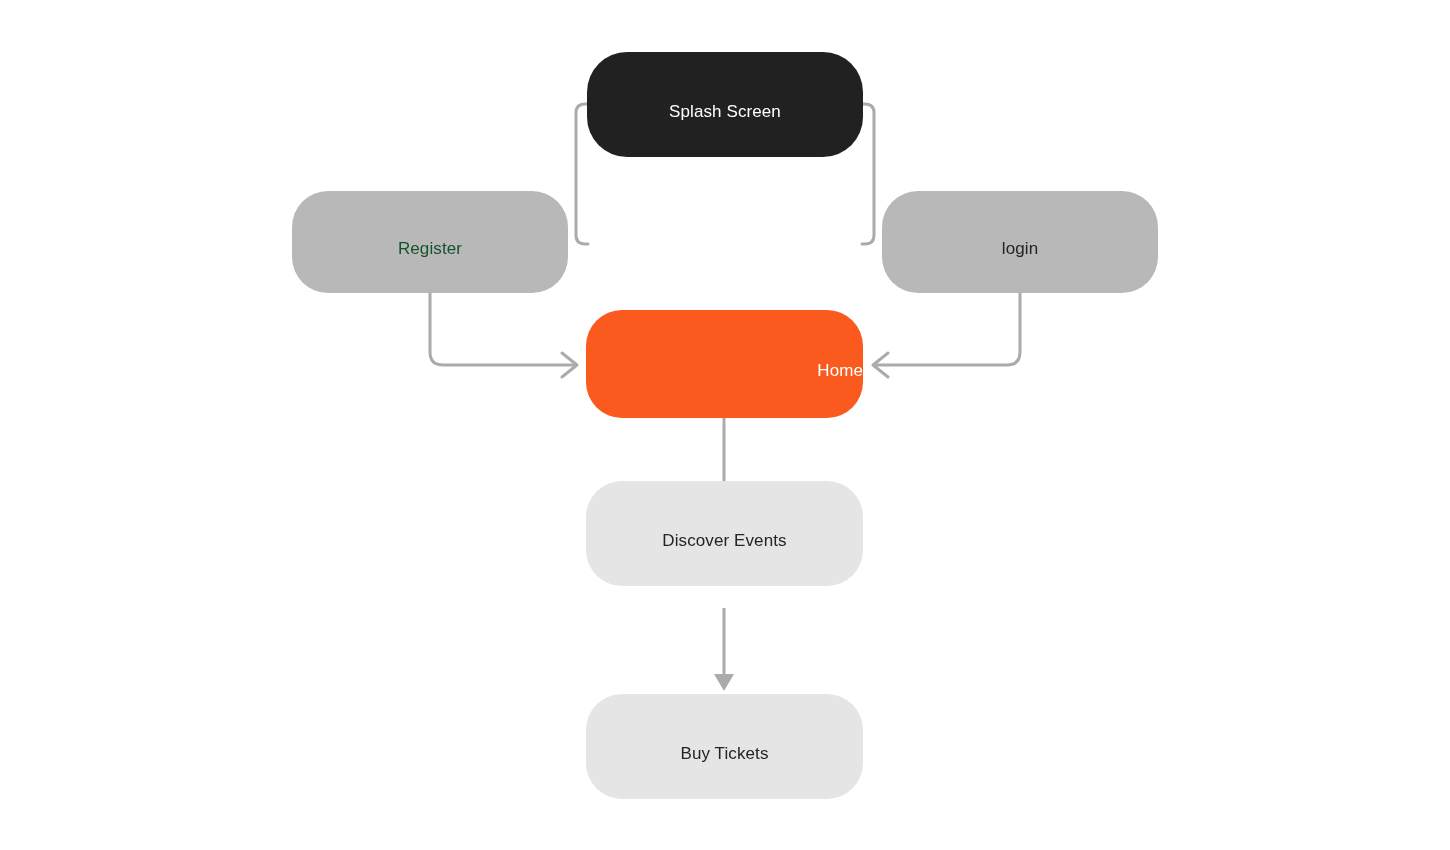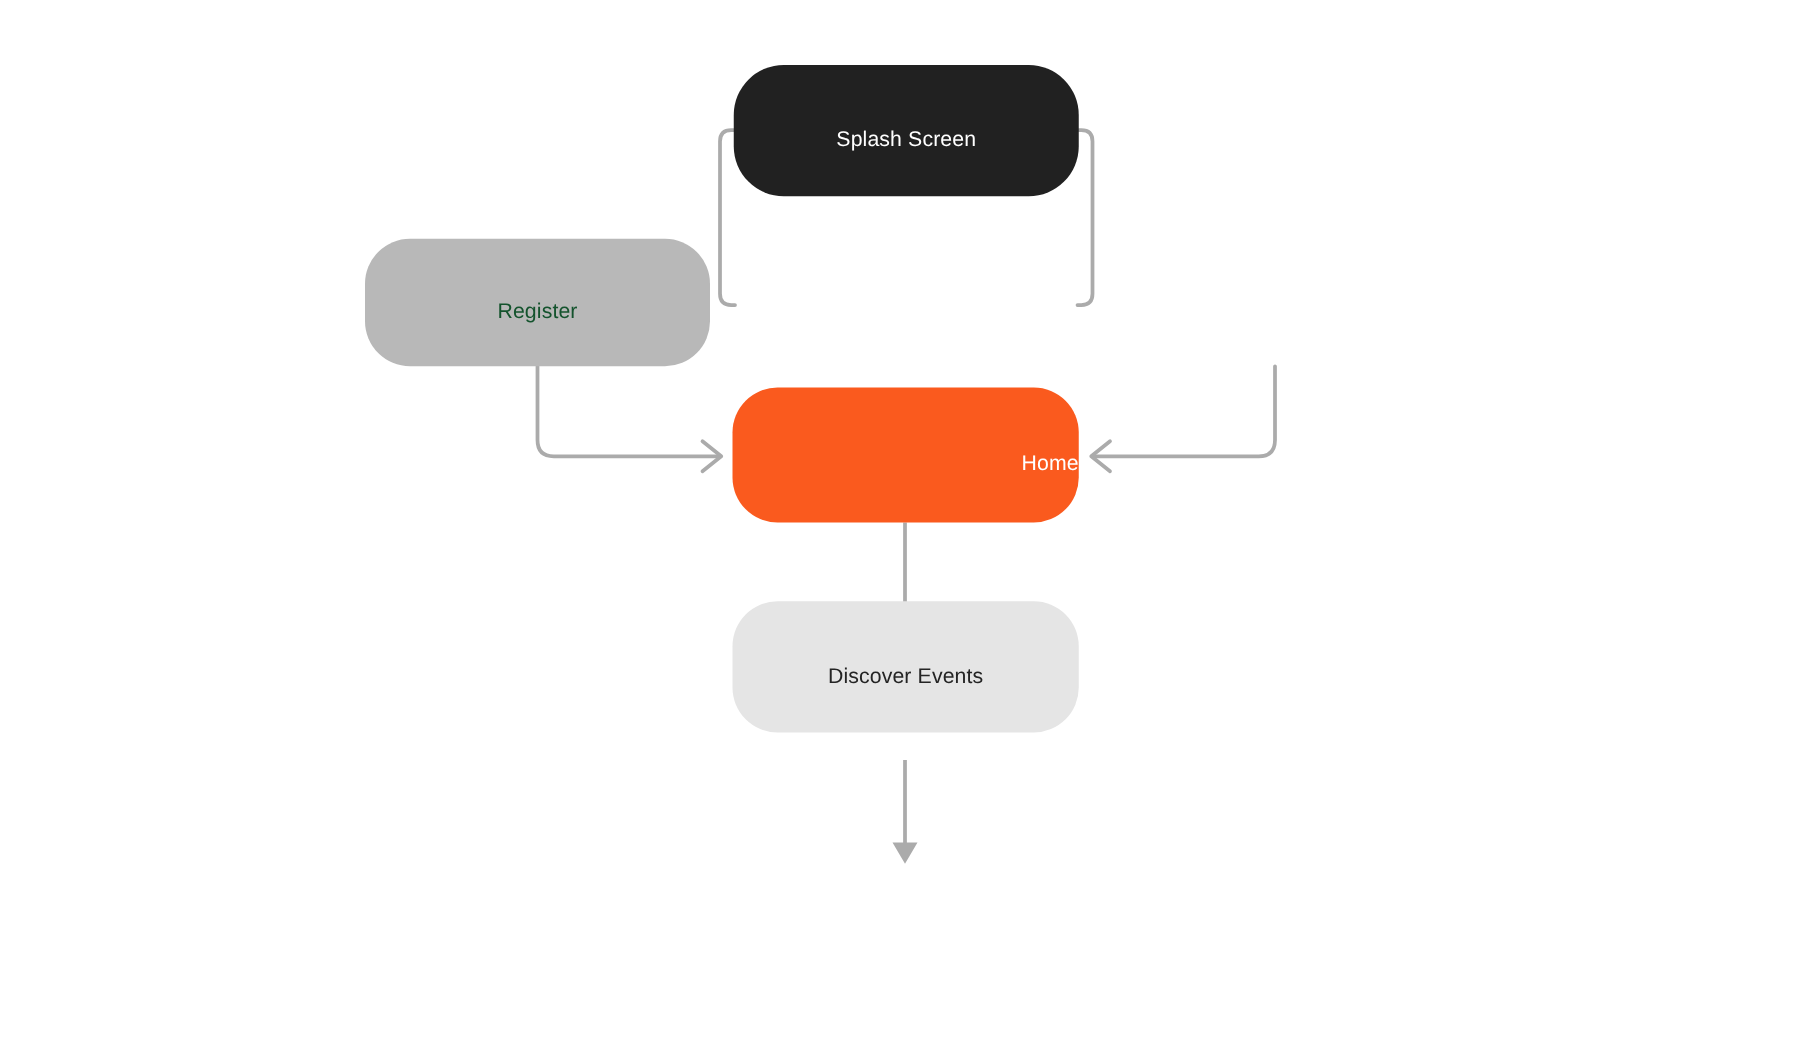--- a/index.html
+++ b/index.html
@@ -76,23 +76,29 @@
   </svg>
 
   <div class="node" id="node-splash" style="background:#212121;color:#ffffff;font-size:17px;">
     <span class="node-label">Splash Screen</span>
   </div>
 
   <div class="node" id="node-register" style="background:#b8b8b8;color:#14532d;font-size:17px;">
     <span class="node-label">Register</span>
   </div>
 
+  <div class="node" id="node-login" style="background:#b8b8b8;color:#242424;font-size:17px;">
+    <span class="node-label">login</span>
+  </div>
 
   <div class="node" id="node-home" style="background:#fa5a1e;color:#ffffff;font-size:17px;">
     <span class="node-label">Home</span>
   </div>
 
   <div class="node" id="node-discover" style="background:#e5e5e5;color:#242424;font-size:17px;">
     <span class="node-label">Discover Events</span>
   </div>
 
+  <div class="node" id="node-buy" style="background:#e5e5e5;color:#242424;font-size:17px;">
+    <span class="node-label">Buy Tickets</span>
+  </div>
 
 </div>
 
 </body></html>

